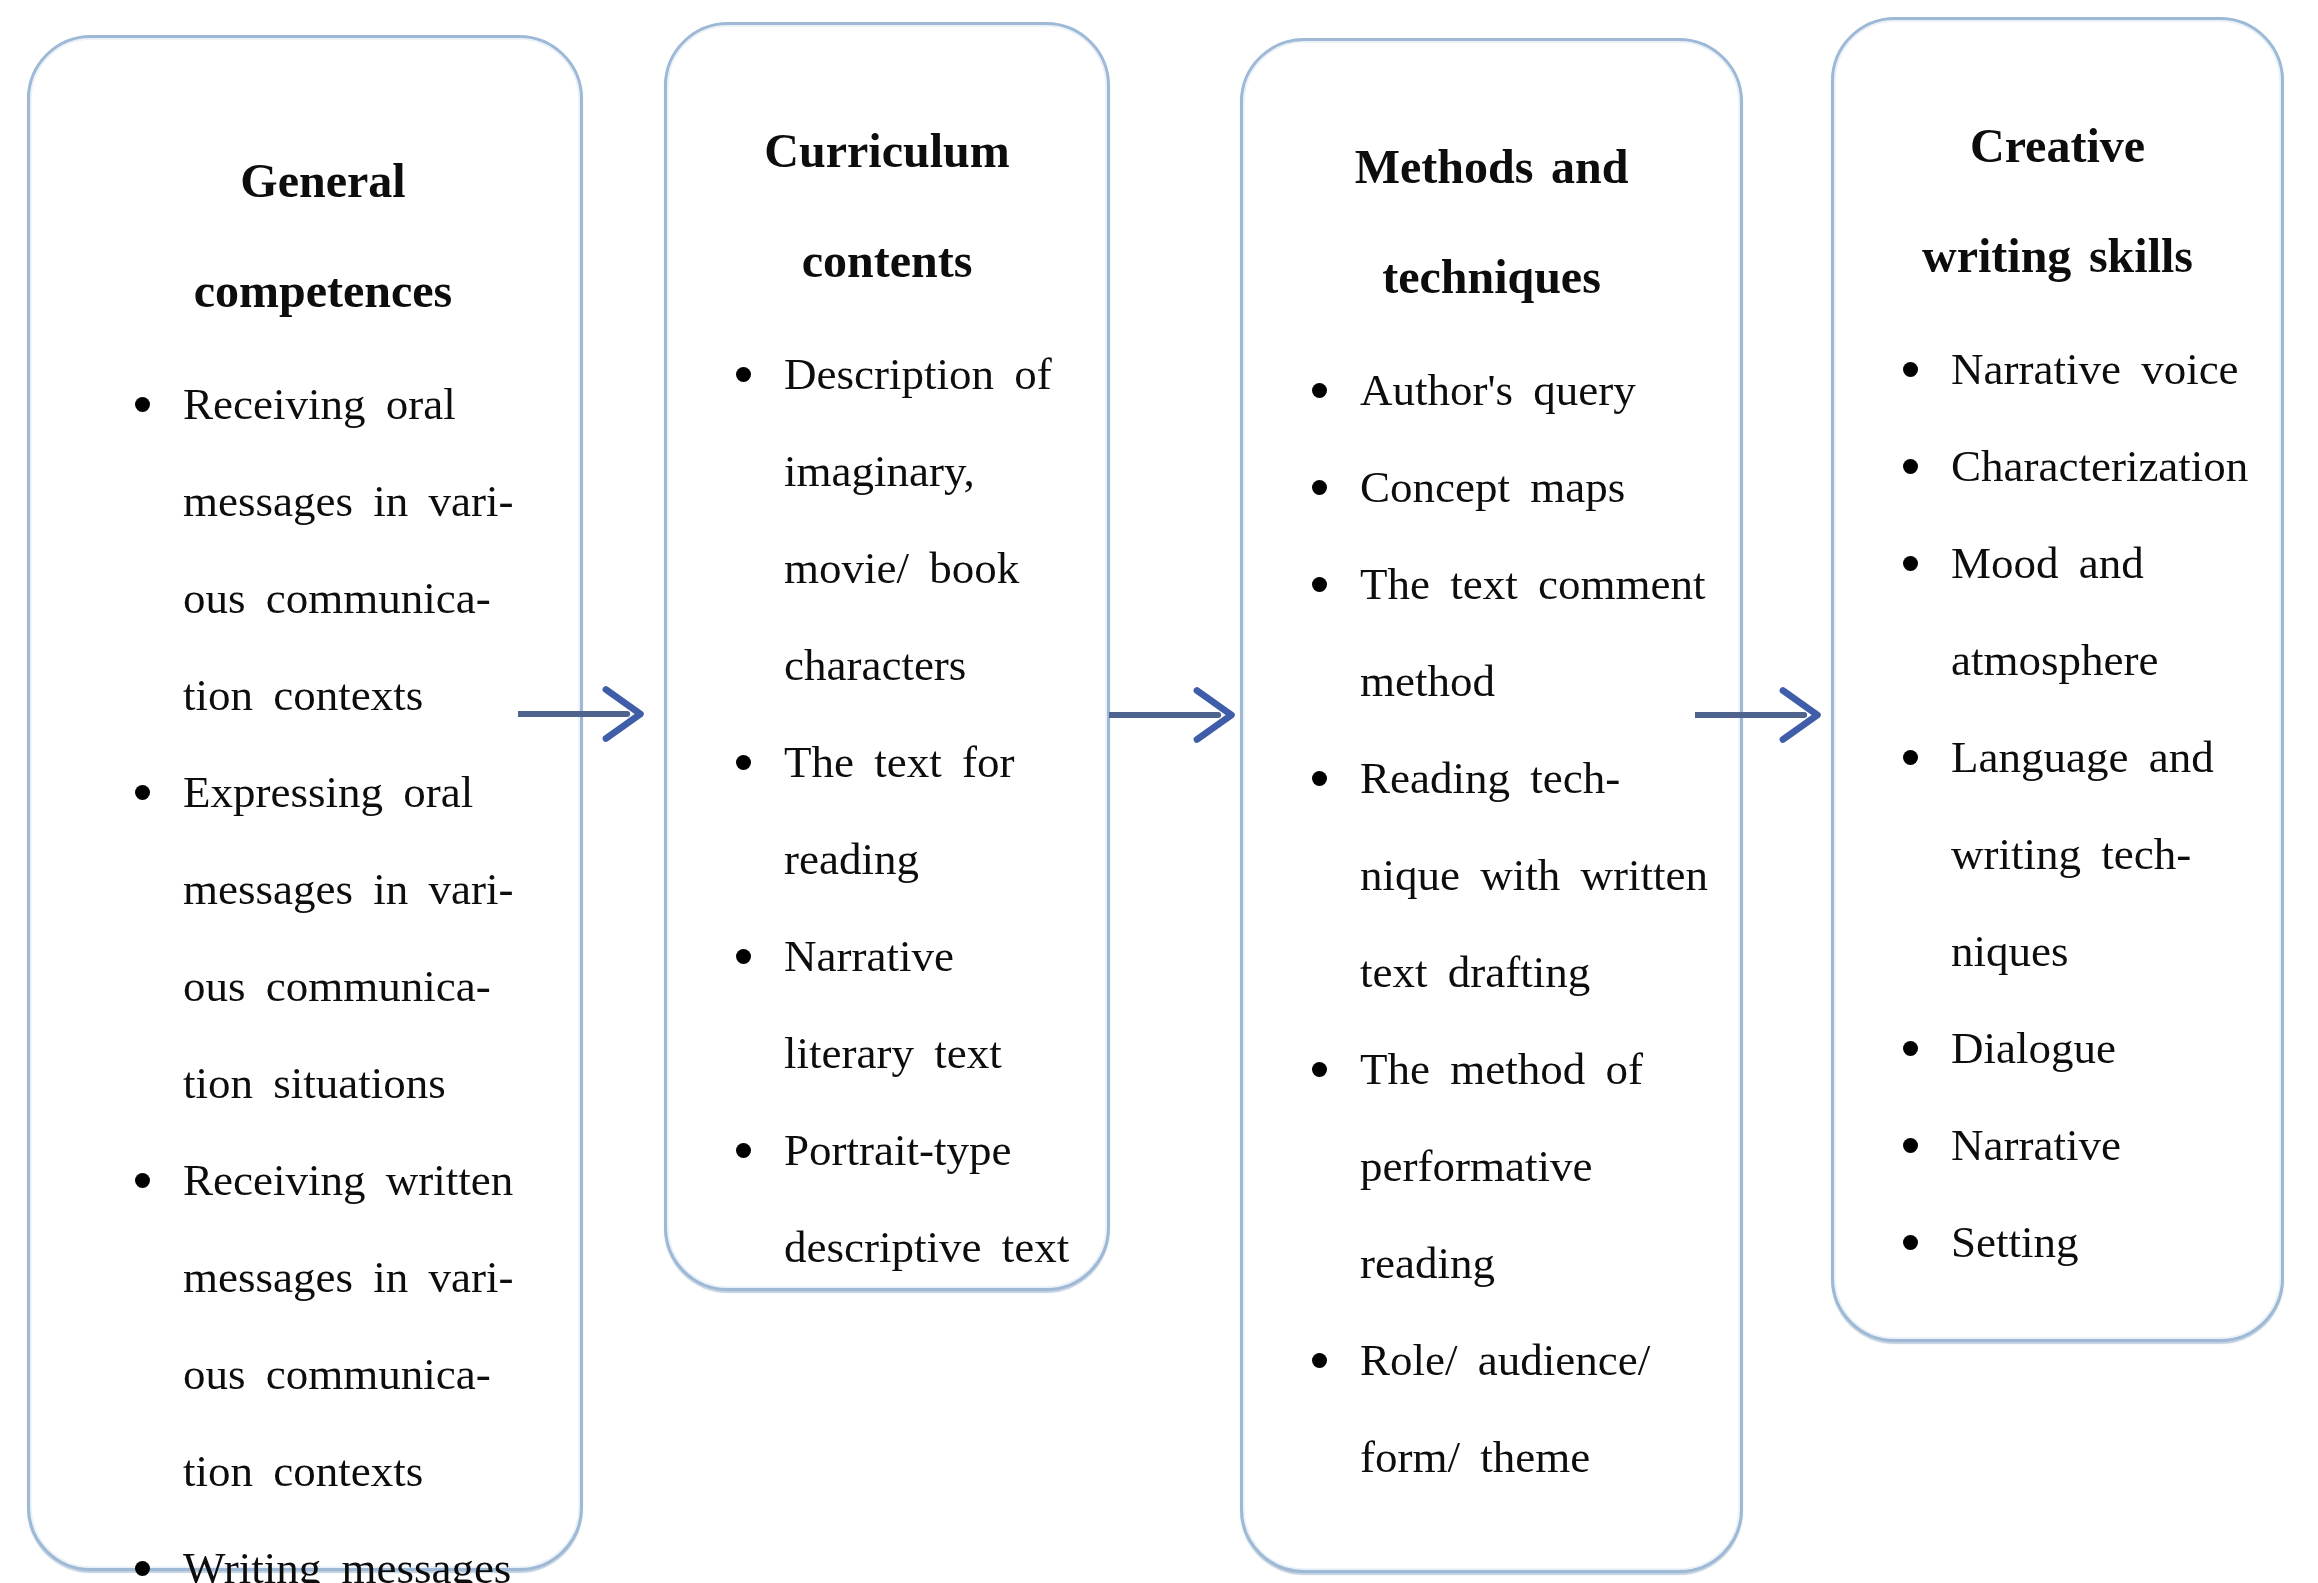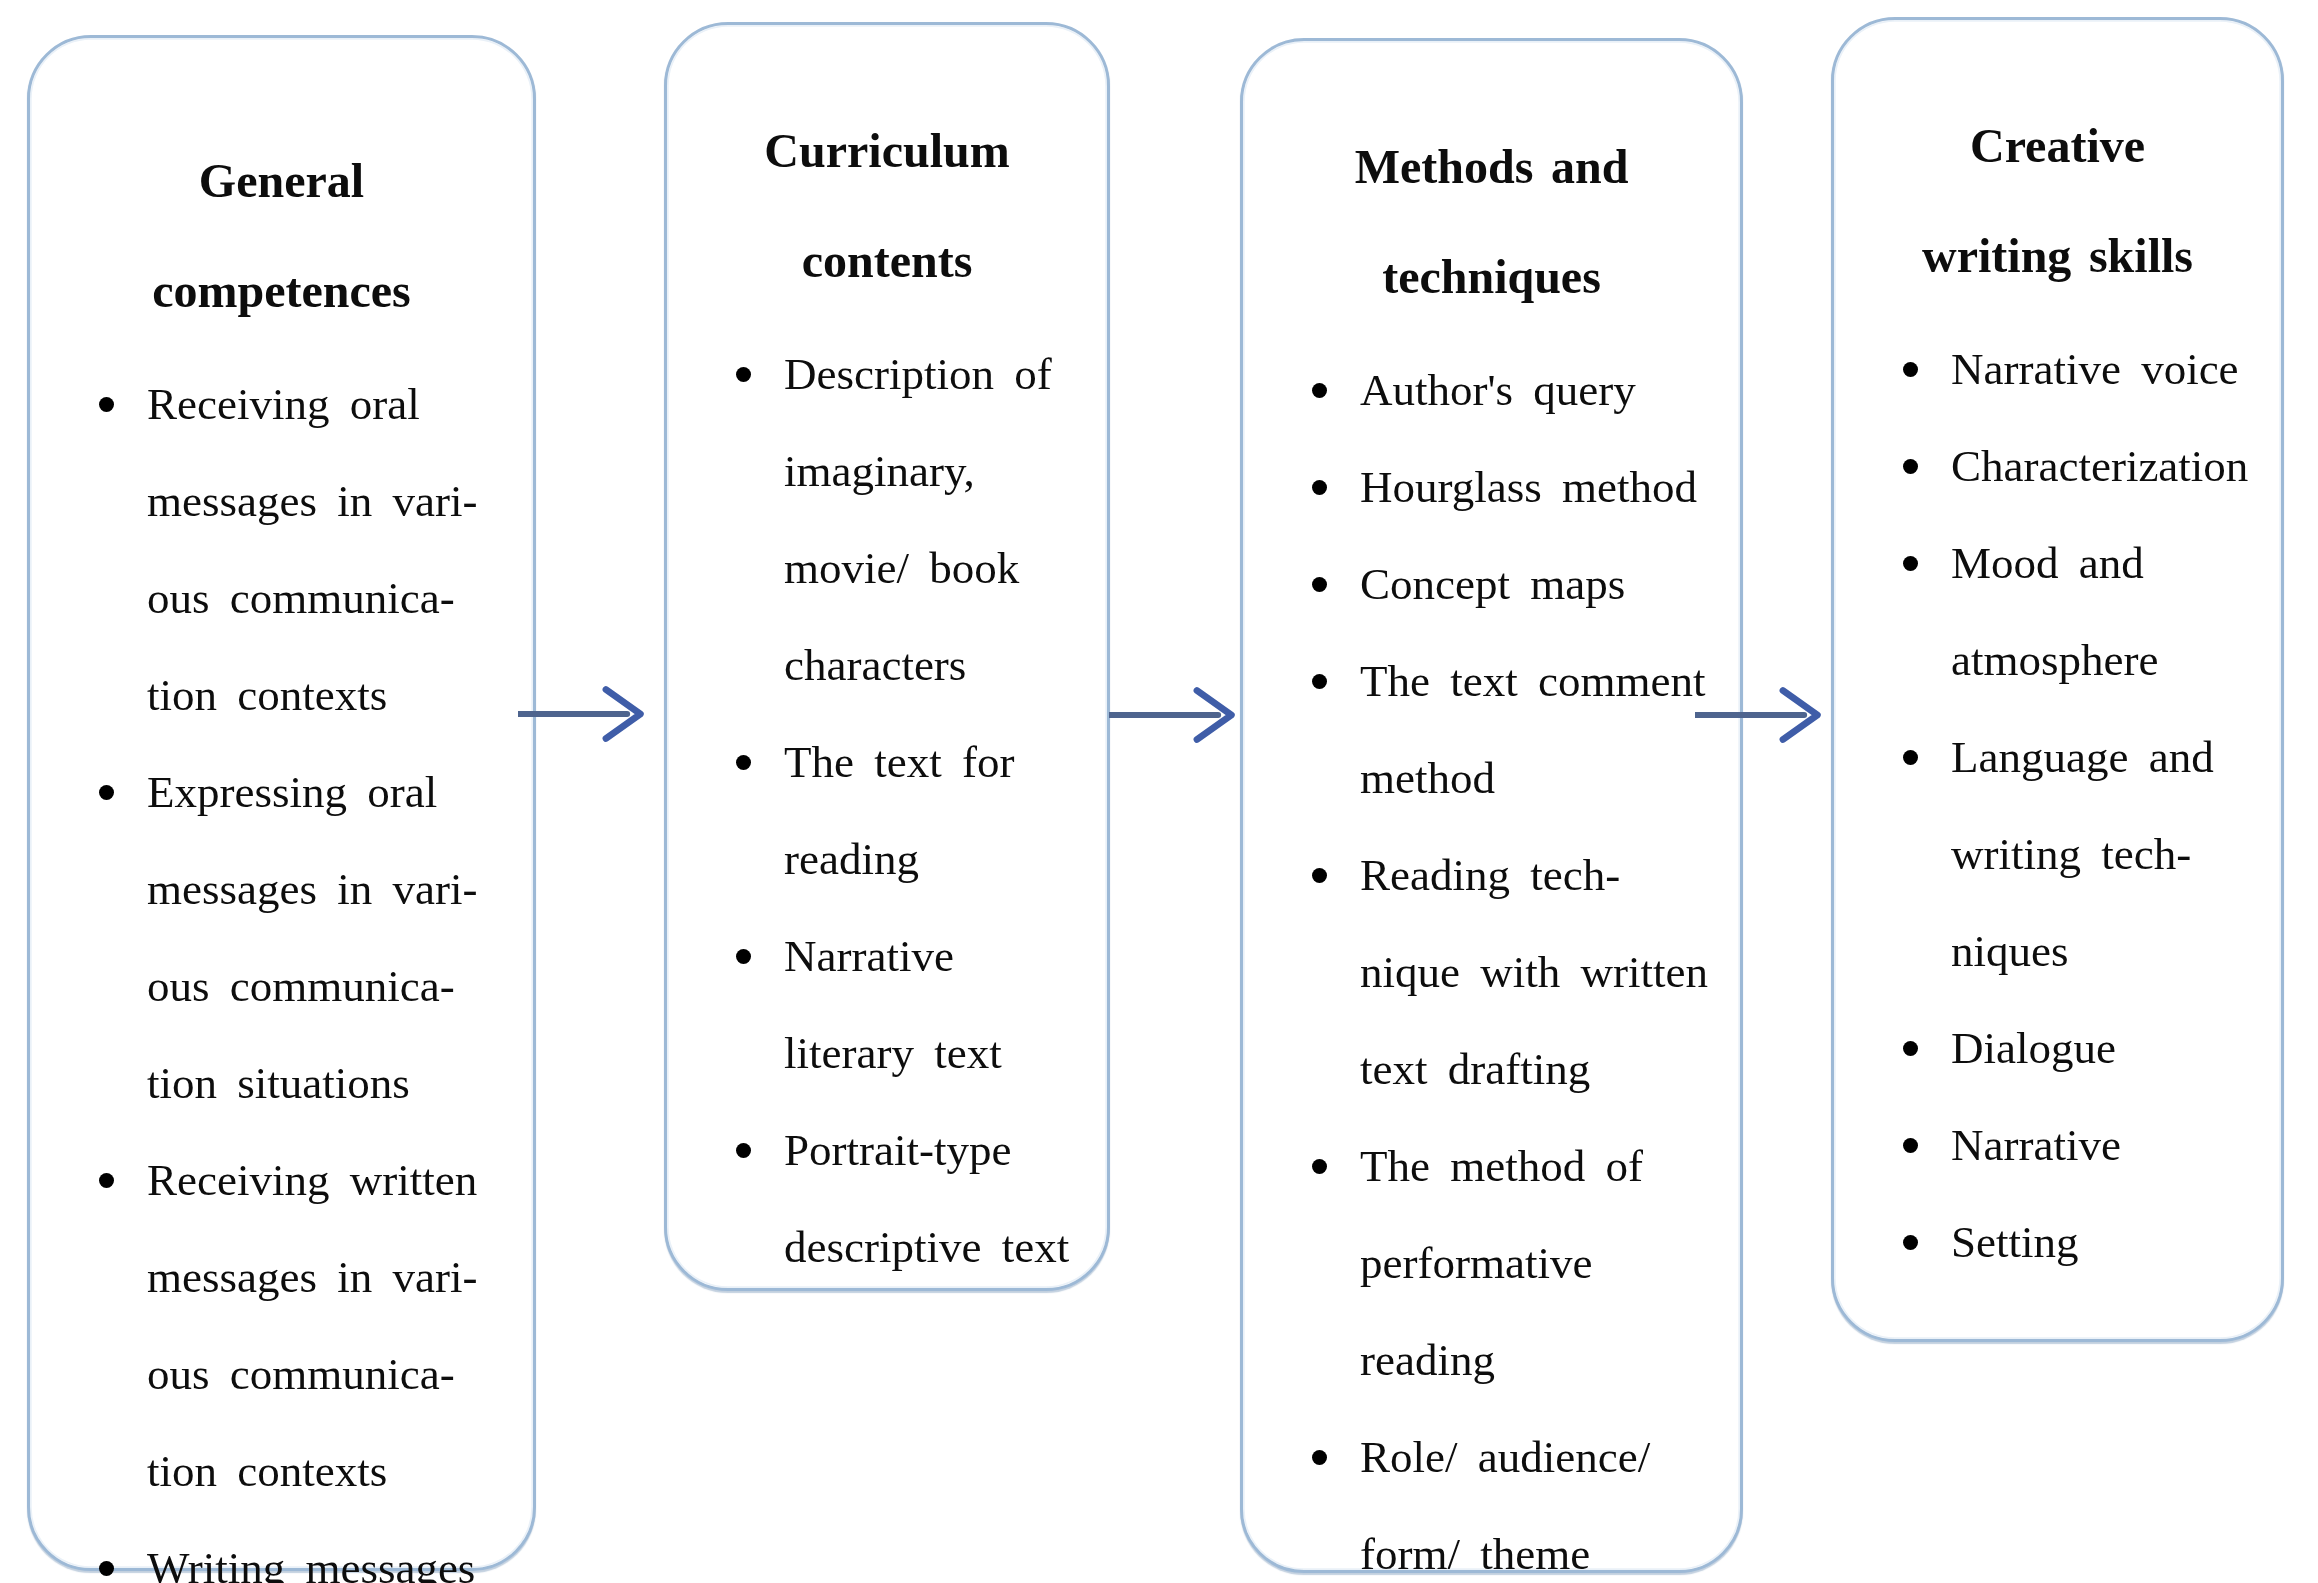--- a/index.html
+++ b/index.html
@@ -17,21 +17,21 @@
     overflow: hidden;
   }
   .box {
     position: absolute;
     box-sizing: border-box;
     background: #ffffff;
     border: 3.3px solid #9db9d6;
     border-radius: 64px;
     box-shadow: inset 0 0 0 1.7px #eaf1f8, 0 1.1px 1.1px rgba(120,150,185,0.45);
   }
-  .b1 { left: 27px;  top: 35px; width: 509px; height: 1536px; }
+  .b1 { left: 27px;  top: 35px; width: 556px; height: 1536px; padding-left: 36px; }
   .b2 { left: 664px; top: 22px; width: 446px; height: 1269px; }
   .b3 { left: 1240px; top: 22px; width: 503px; height: 1535px; margin-top: 16px; }
   .b4 { left: 1831px; top: 16.7px; width: 453px; height: 1325px; }
 
   .title {
     font-weight: bold;
     font-size: 48px;
     line-height: 110px;
     text-align: center;
     white-space: pre-line;
@@ -92,21 +92,20 @@
         <li>Dialogue</li>
         <li>Narrative</li>
         <li>Setting</li>
       </ul>
     </section>
     <section class="box b3">
       <h2 class="title">Methods and
 techniques</h2>
       <ul class="bullets">
         <li>Author's query</li>
-        <li>Hourglass method</li>
         <li>Concept maps</li>
         <li>The text comment
 method</li>
         <li>Reading tech-
 nique with written
 text drafting</li>
         <li>The method of
 performative
 reading</li>
         <li>Role/ audience/

